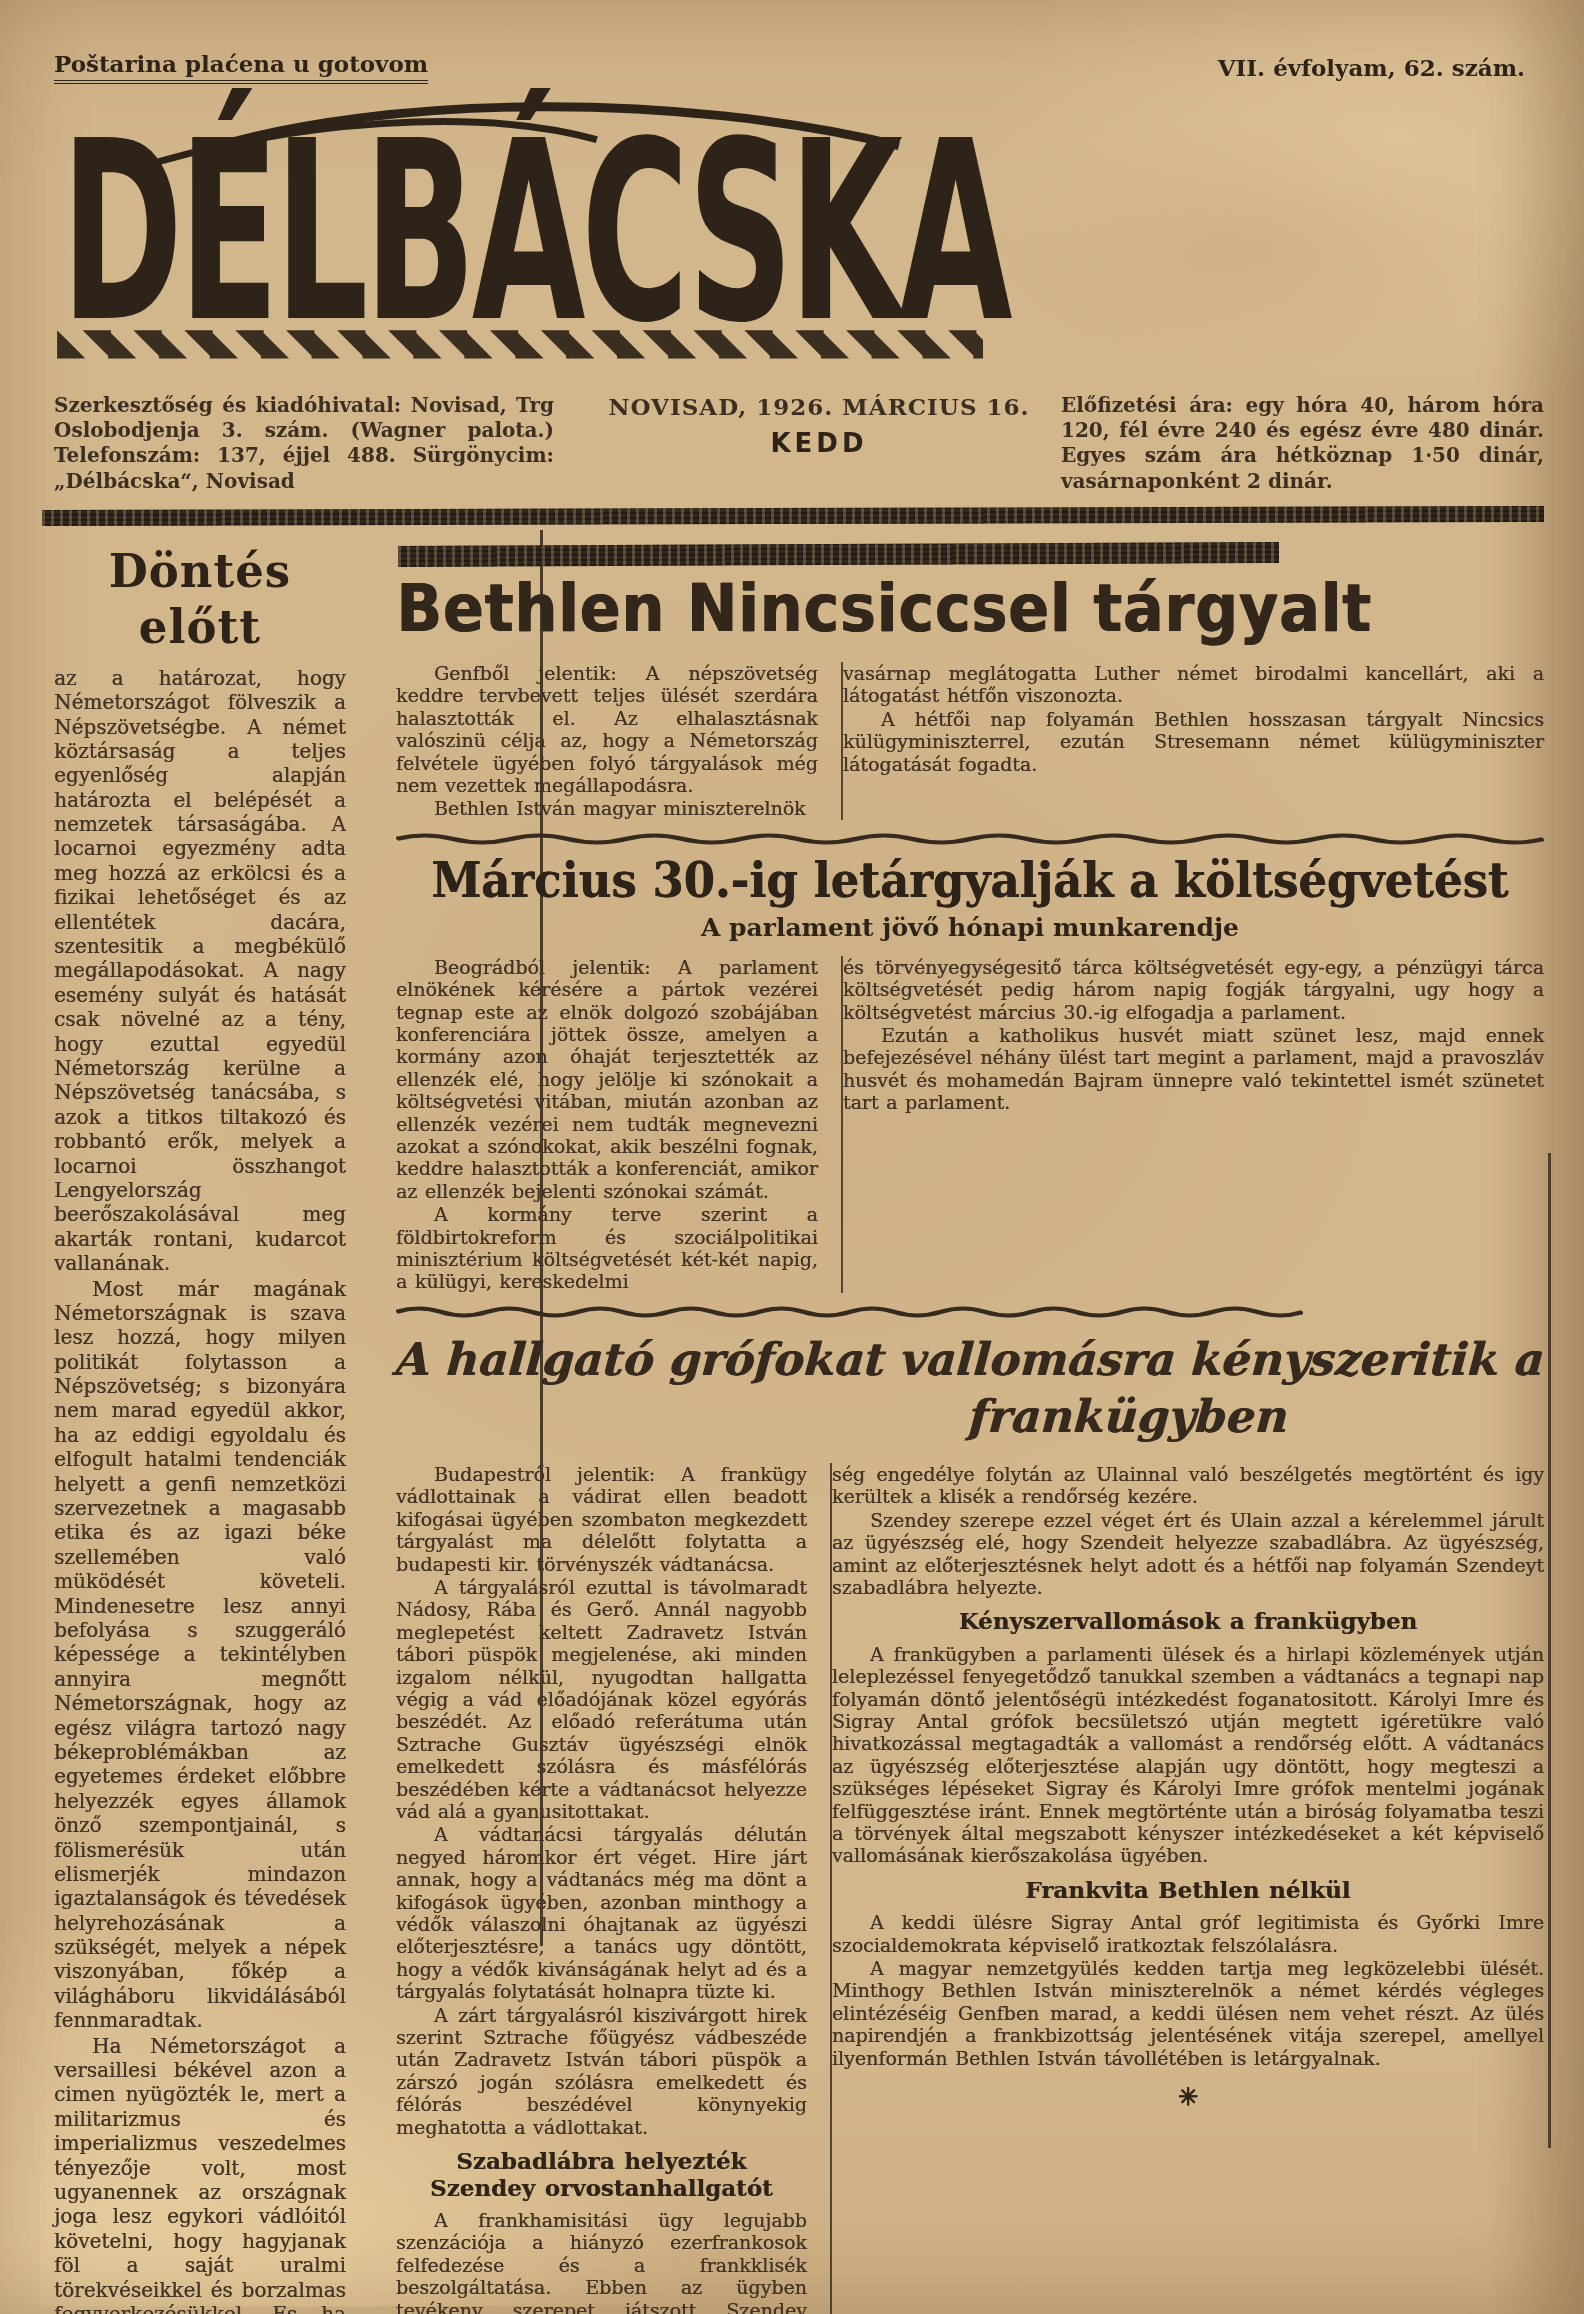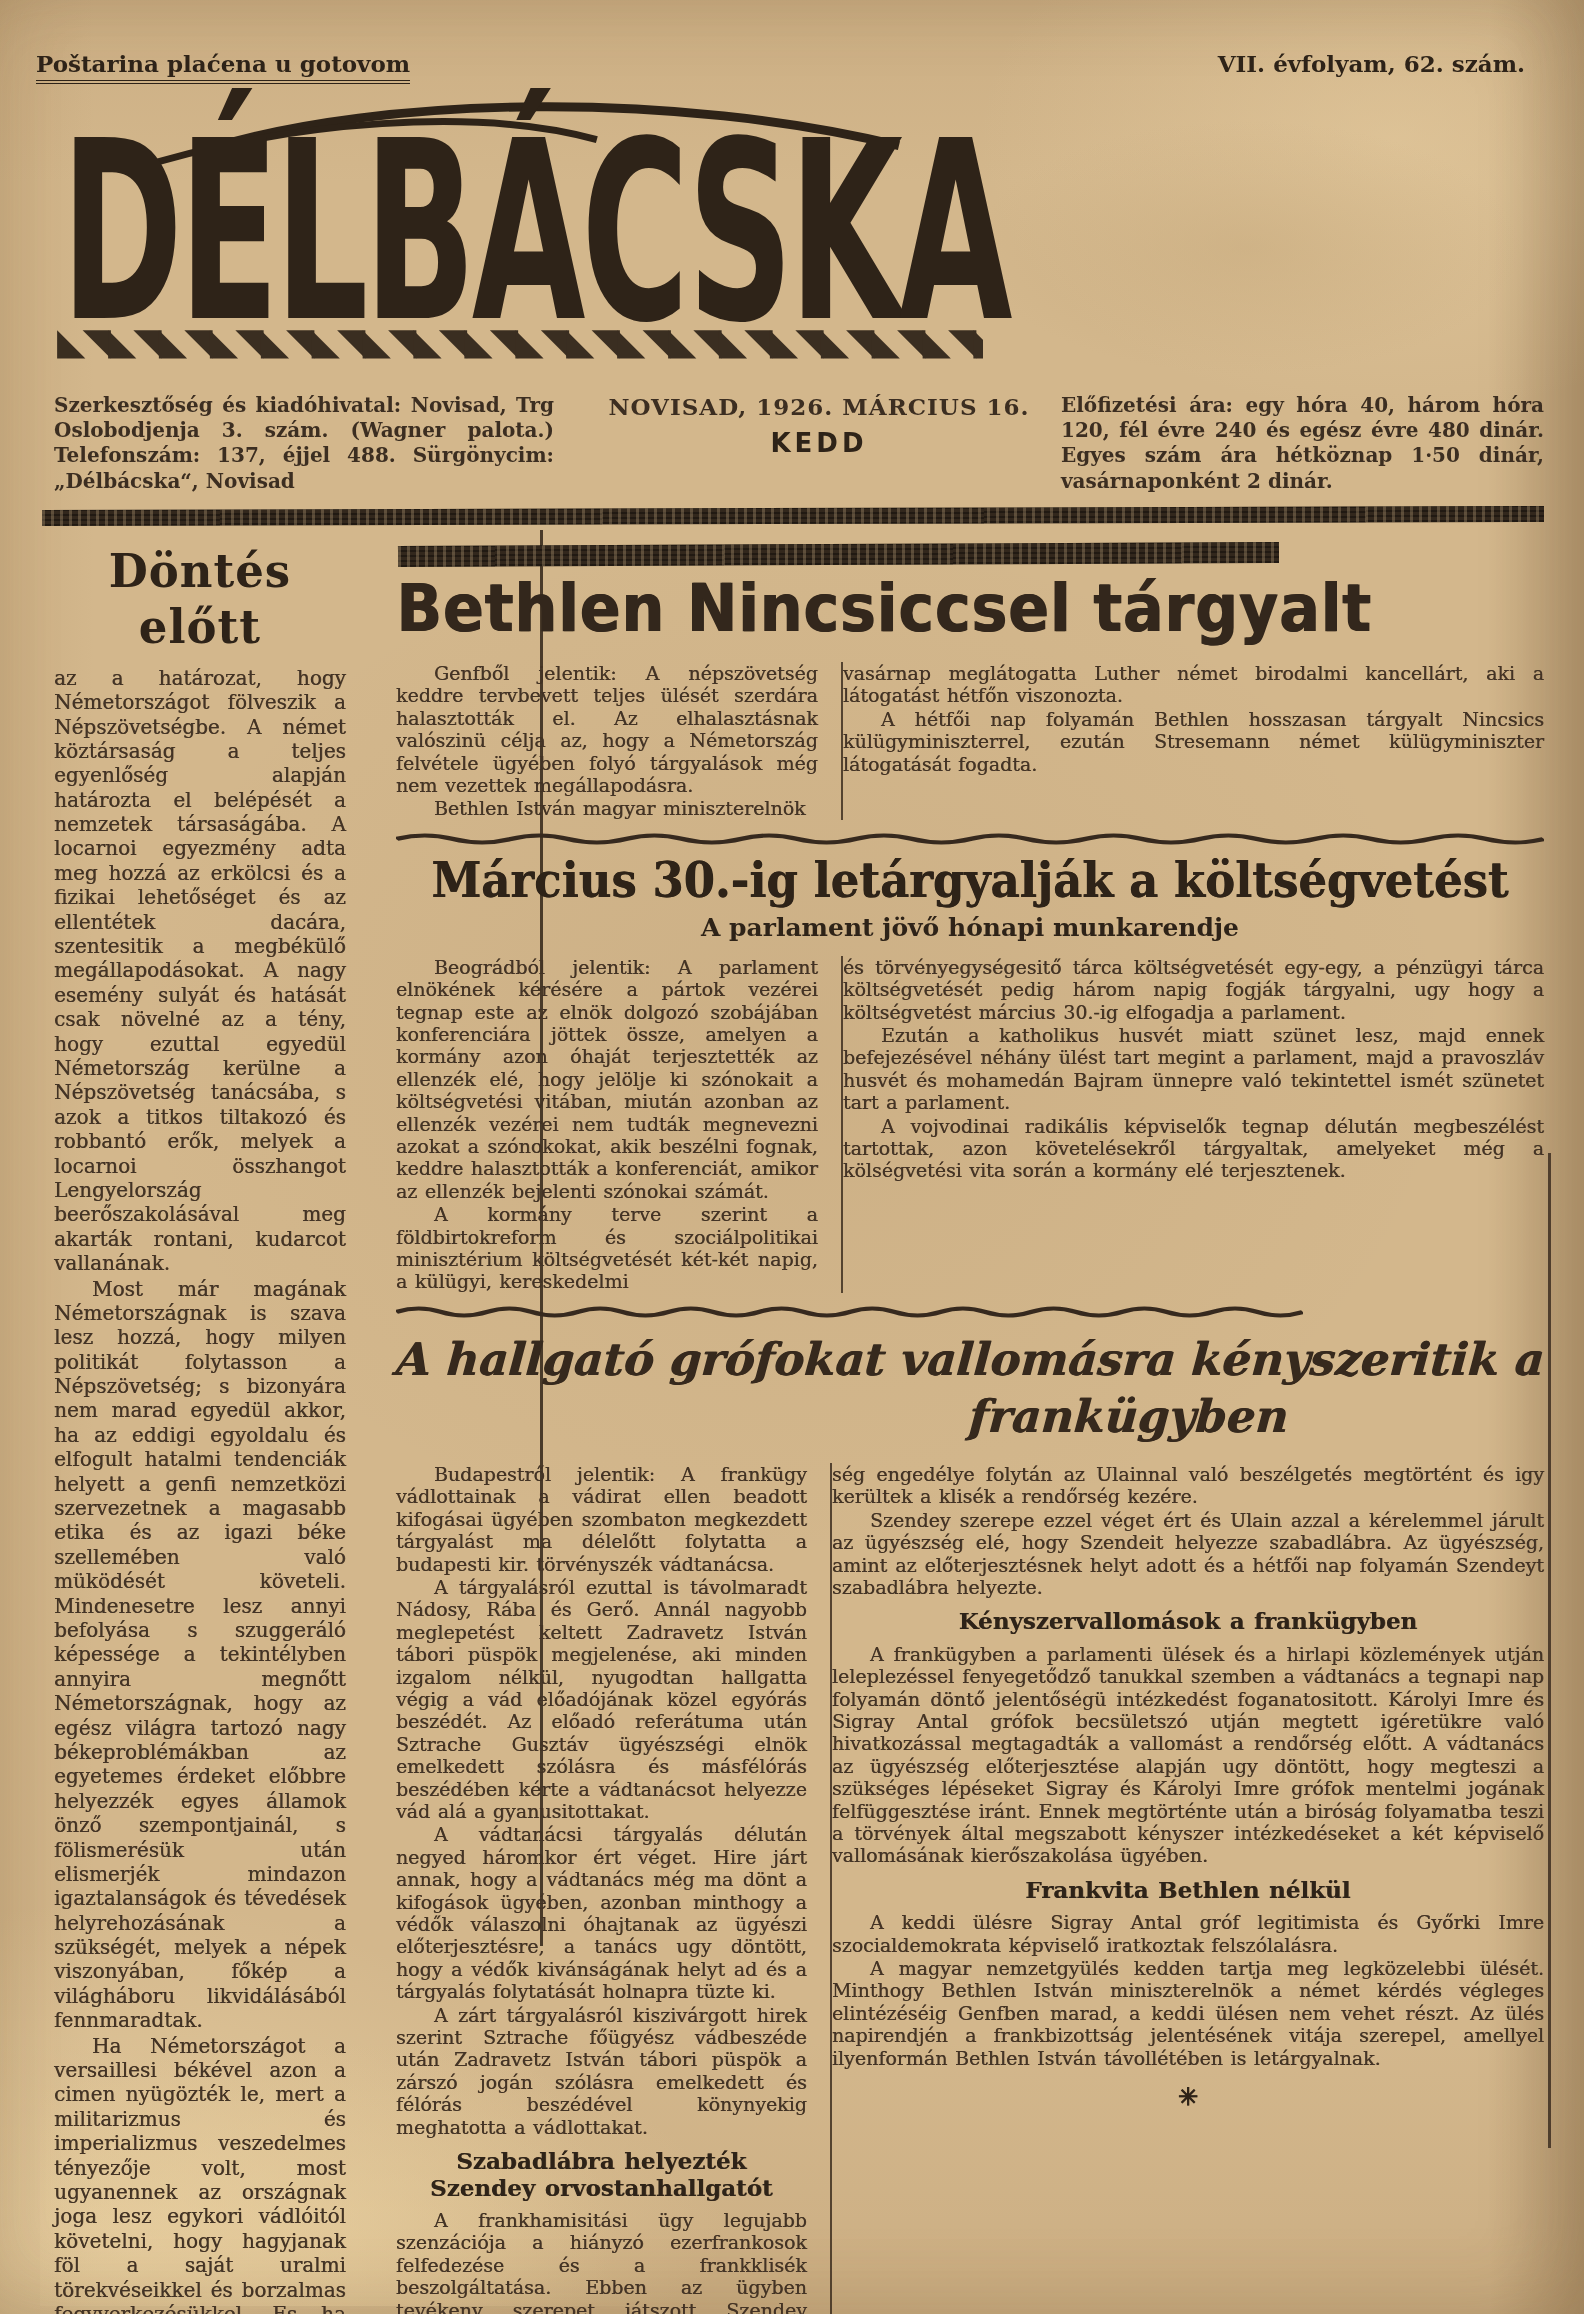--- a/index.html
+++ b/index.html
@@ -20,21 +20,21 @@
       linear-gradient(90deg, rgba(130,95,55,.10) 0%, rgba(0,0,0,0) 6%, rgba(0,0,0,0) 94%, rgba(95,65,35,.22) 100%),
       linear-gradient(180deg, rgba(140,100,60,.10) 0%, rgba(0,0,0,0) 8%, rgba(0,0,0,0) 88%, rgba(150,110,65,.12) 100%);
     box-shadow: inset -30px 0 79px rgba(80,55,30,.18), inset 0 -25px 69px rgba(160,120,70,.12);
     color:var(--ink);
   }
   .stain{position:absolute;pointer-events:none;}
   .stain.s1{left:970px;top:119px;width:554px;height:257px;background:radial-gradient(ellipse at 50% 50%, rgba(190,160,115,.35), transparent 70%);}
   .stain.s2{left:40px;top:2039px;width:693px;height:267px;background:radial-gradient(ellipse at 40% 70%, rgba(235,210,160,.5), transparent 70%);}
 
   
-  .topbar{display:flex;justify-content:space-between;padding:50px 59px 0 36px;font-weight:bold;font-size:23px;color:var(--ink-dark);}
+  .topbar{display:flex;justify-content:space-between;padding:50px 59px 0 54px;font-weight:bold;font-size:23px;color:var(--ink-dark);align-items:center;}
   .postage{border-bottom:4px double var(--ink-dark);padding-bottom:3px;}
 
   
   .masthead{position:relative;height:287px;margin:4px 0 0 57px;width:941px;}
   .logo-svg{position:absolute;left:0;top:0;width:941px;height:248px;overflow:visible;}
   .logo-svg text{font-family:"DejaVu Sans",sans-serif;font-weight:bold;fill:var(--ink-dark);letter-spacing:-6px;}
   .deco-band{position:absolute;left:0;top:234px;width:926px;height:40px;overflow:hidden;
     font-family:"DejaVu Sans",sans-serif;font-size:37px;line-height:40px;letter-spacing:-3px;
     color:var(--ink-dark);white-space:nowrap;opacity:.92;}
 
@@ -167,21 +167,20 @@
       <div class="budget-title">Március 30.-ig letárgyalják a költségvetést</div>
       <div class="budget-subtitle">A parlament jövő hónapi munkarendje</div>
       <div class="cols body-text">
         <div class="c1">
           <p class="para">Beográdból jelentik: A parlament elnökének kérésére a pártok vezérei tegnap este az elnök dolgozó szobájában konferenciára jöttek össze, amelyen a kormány azon óhaját terjesztették az ellenzék elé, hogy jelölje ki szónokait a költségvetési vitában, miután azonban az ellenzék vezérei nem tudták megnevezni azokat a szónokokat, akik beszélni fognak, keddre halasztották a konferenciát, amikor az ellenzék bejelenti szónokai számát.</p>
           <p class="para">A kormány terve szerint a földbirtokreform és szociálpolitikai minisztérium költségvetését két-két napig, a külügyi, kereskedelmi</p>
         </div>
         <div class="c2">
           <p class="flush">és törvényegységesitő tárca költségvetését egy-egy, a pénzügyi tárca költségvetését pedig három napig fogják tárgyalni, ugy hogy a költségvetést március 30.-ig elfogadja a parlament.</p>
           <p class="para">Ezután a katholikus husvét miatt szünet lesz, majd ennek befejezésével néhány ülést tart megint a parlament, majd a pravoszláv husvét és mohamedán Bajram ünnepre való tekintettel ismét szünetet tart a parlament.</p>
-          <p class="para">A vojvodinai radikális képviselők tegnap délután megbeszélést tartottak, azon követelésekről tárgyaltak, amelyeket még a kölségvetési vita során a kormány elé terjesztenek.</p>
         </div>
       </div>
 
       <div class="wavy" style="width:79%;">
         <svg viewBox="0 0 400 12" preserveAspectRatio="none" width="100%">
           <path d="M0 6 Q10 0 20 6 T40 6 T60 6 T80 6 T100 6 T120 6 T140 6 T160 6 T180 6 T200 6 T220 6 T240 6 T260 6 T280 6 T300 6 T320 6 T340 6 T360 6 T380 6 T400 6" fill="none" stroke="#36291e" stroke-width="3.4"></path>
         </svg>
       </div>
 
       <div class="frank-title">A hallgató grófokat vallomásra kényszeritik a</div>

